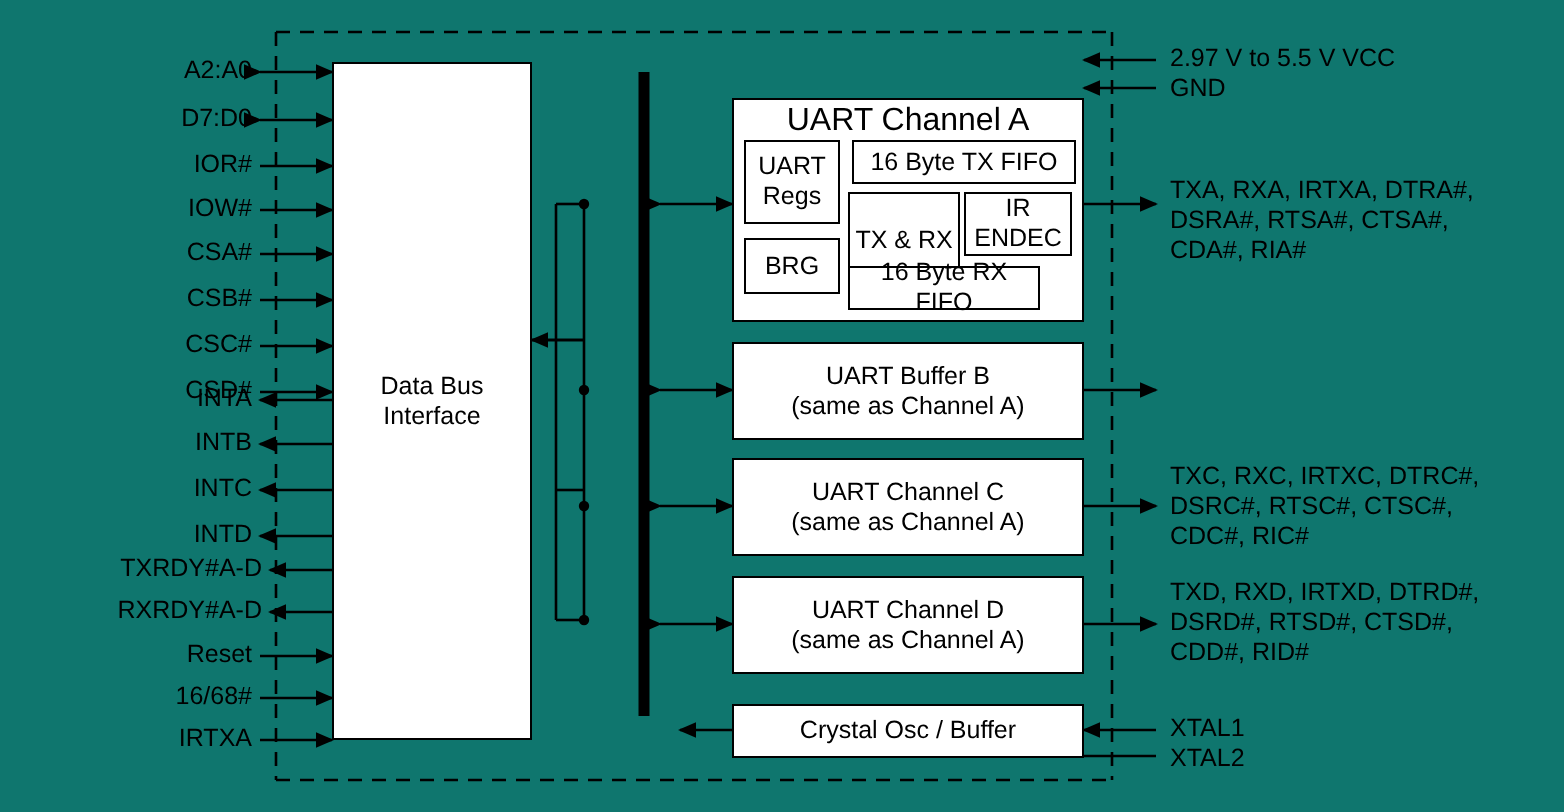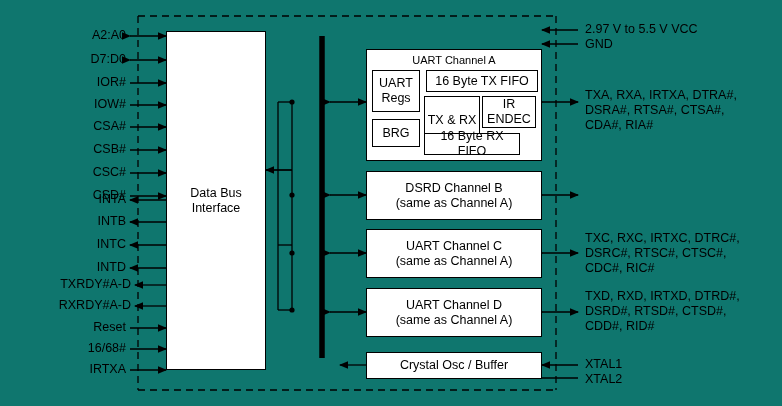--- a/index.html
+++ b/index.html
@@ -169,21 +169,21 @@
   <div class="lbl lbl-r" style="left:4px; top:298px; width:127px;">RXRDY#A-D</div>
   <div class="lbl lbl-r" style="left:10px; top:341px; width:116px;">16/68#</div>
   <div class="lbl lbl-r" style="left:10px; top:362px; width:116px;">IRTXA</div>
 
   <div class="box" style="left:166px; top:31px; width:100px; height:339px;">
     <span>Data Bus</span>
     <span>Interface</span>
   </div>
 
   <div class="box" style="left:366px; top:49px; width:176px; height:112px; justify-content:flex-start; padding-top:3px;">
-    <span style="font-size:11px;">UART Channel A</span>
+    <span style="font-size:16px;">UART Channel A</span>
   </div>
 
   <div class="box thin" style="left:372px; top:70px; width:48px; height:42px;">
     <span>UART</span>
     <span>Regs</span>
   </div>
 
   <div class="box thin" style="left:372px; top:119px; width:48px; height:28px;">
     <span>BRG</span>
   </div>
@@ -199,21 +199,21 @@
   <div class="box thin" style="left:482px; top:96px; width:54px; height:32px;">
     <span>IR</span>
     <span>ENDEC</span>
   </div>
 
   <div class="box thin" style="left:424px; top:133px; width:96px; height:22px;">
     <span>16 Byte RX FIFO</span>
   </div>
 
   <div class="box" style="left:366px; top:171px; width:176px; height:49px;">
-    <span>DSRD Channel B</span>
+    <span>UART Buffer B</span>
     <span>(same as Channel A)</span>
   </div>
 
   <div class="box" style="left:366px; top:229px; width:176px; height:49px;">
     <span>UART Channel C</span>
     <span>(same as Channel A)</span>
   </div>
 
   <div class="box" style="left:366px; top:288px; width:176px; height:49px;">
     <span>UART Channel D</span>

